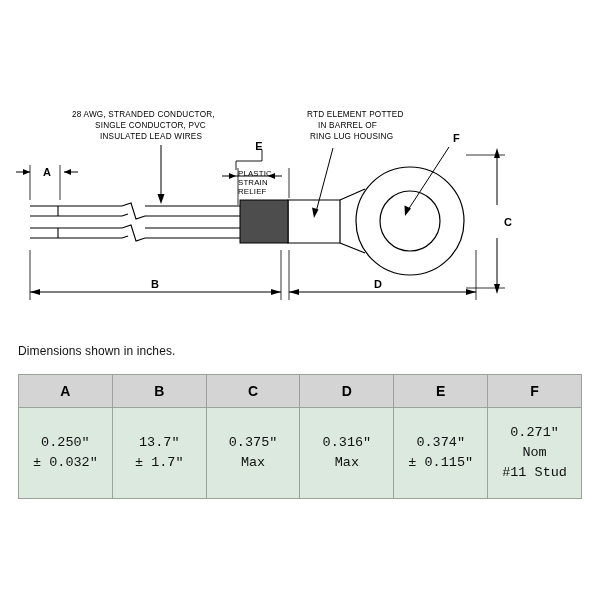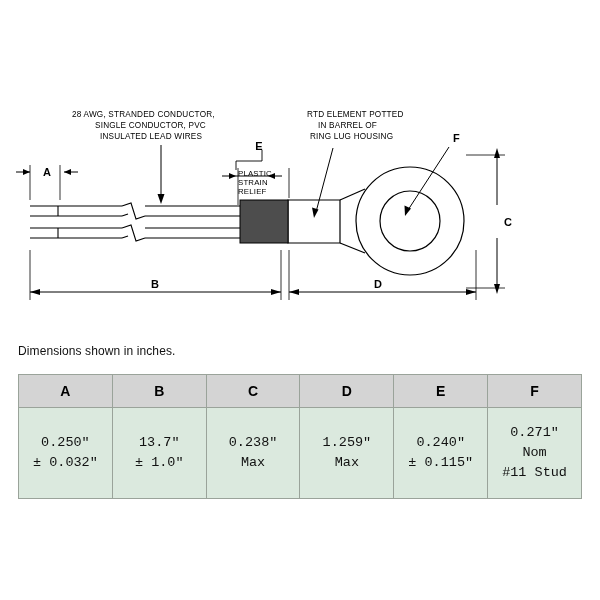--- a/index.html
+++ b/index.html
@@ -210,32 +210,32 @@
       </tr>
     </thead>
     <tbody>
       <tr>
         <td>
           <span class="cellline">0.250″</span>
           <span class="cellline">± 0.032″</span>
         </td>
         <td>
           <span class="cellline">13.7″</span>
-          <span class="cellline">± 1.0″</span>
-        </td>
-        <td>
-          <span class="cellline">0.238″</span>
+          <span class="cellline">± 1.7″</span>
+        </td>
+        <td>
+          <span class="cellline">0.375″</span>
           <span class="cellline">Max</span>
         </td>
         <td>
-          <span class="cellline">1.259″</span>
+          <span class="cellline">0.316″</span>
           <span class="cellline">Max</span>
         </td>
         <td>
-          <span class="cellline">0.240″</span>
+          <span class="cellline">0.374″</span>
           <span class="cellline">± 0.115″</span>
         </td>
         <td>
           <span class="cellline">0.271″</span>
           <span class="cellline">Nom</span>
           <span class="cellline">#11 Stud</span>
         </td>
       </tr>
     </tbody>
   </table>

